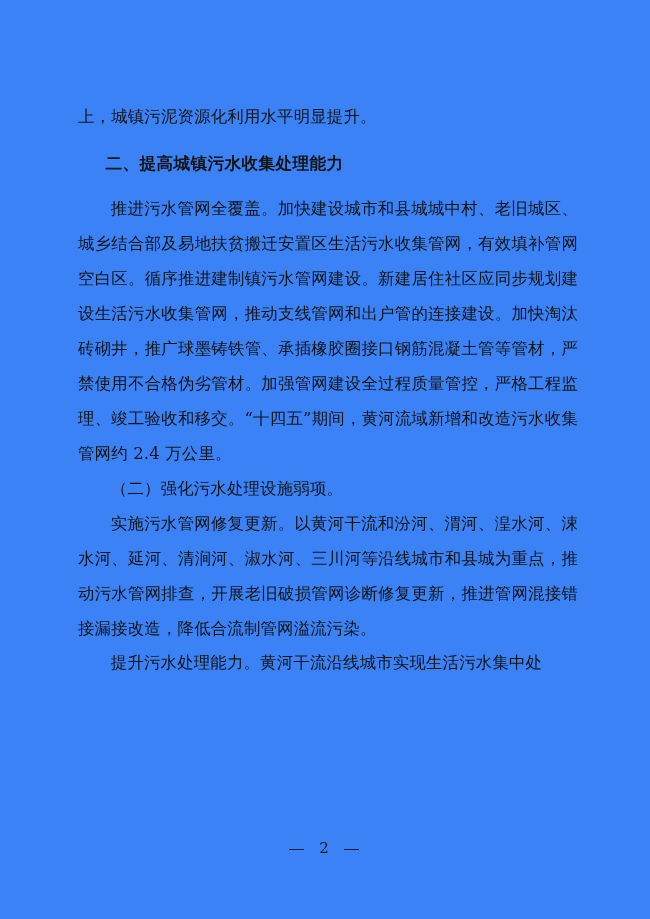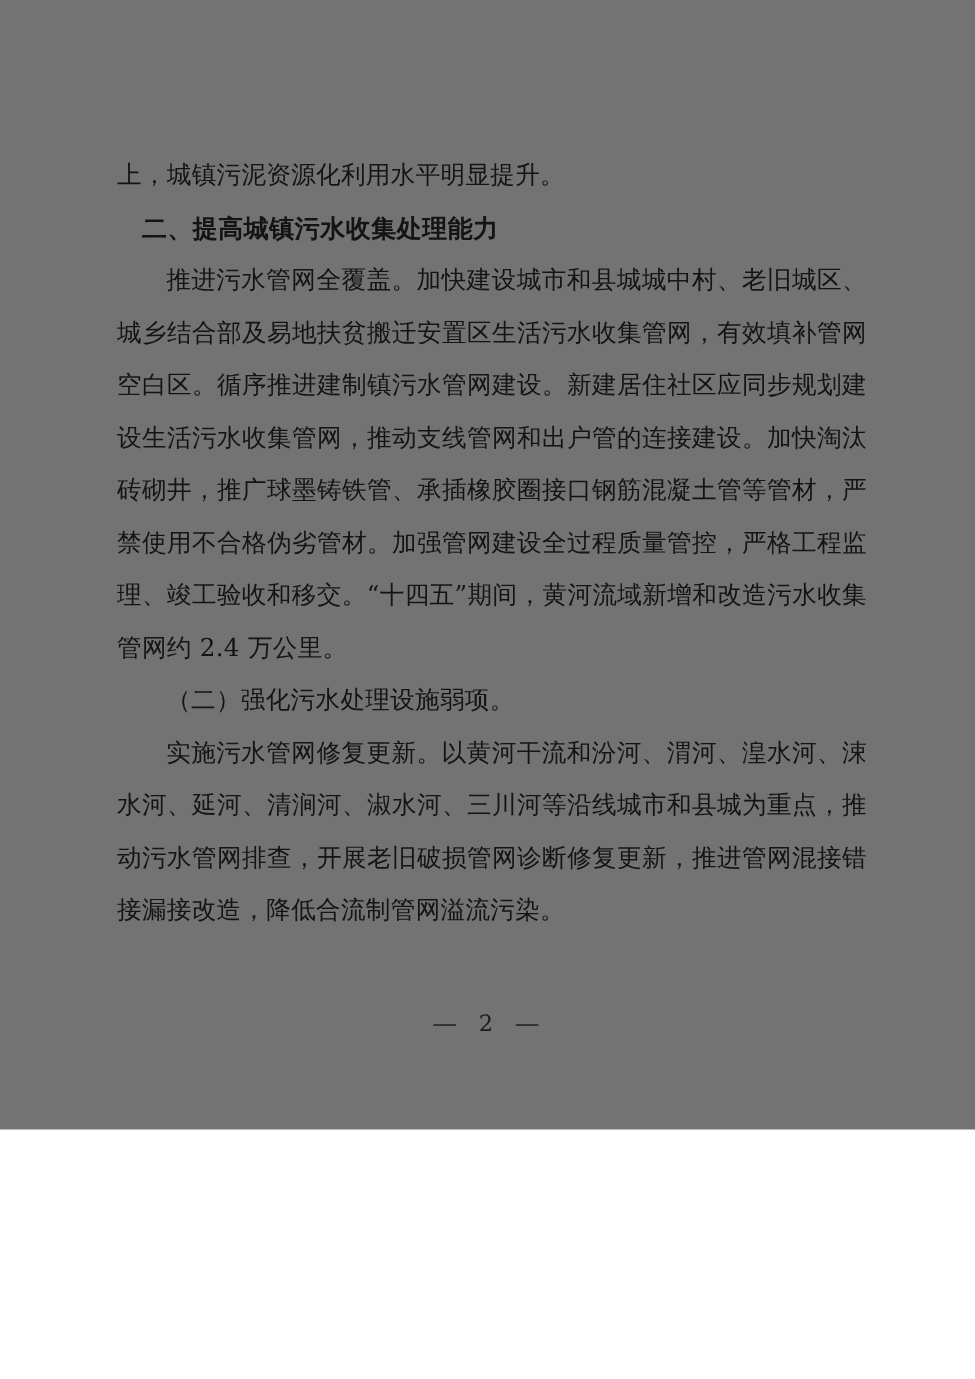--- a/index.html
+++ b/index.html
@@ -10,42 +10,42 @@
     width: 650px;
     height: 919px;
     background: #ffffff;
     font-family: "DejaVu Serif", "Liberation Serif", serif;
     color: #1a1a1a;
     overflow: hidden;
   }
   .page {
     position: relative;
     width: 650px;
-    height: 753px;
+    height: 919px;
     box-sizing: border-box;
     padding: 100px 72px 0 78px;
-    background: #737373;
+    background: #3b82f6;
   }
   .doc-body {
     font-size: 16.4px;
     line-height: 2.13;
     text-align: justify;
     text-justify: inter-ideograph;
     letter-spacing: 0.2px;
     color: #141414;
   }
   .para {
     margin: 0;
     text-indent: 2em;
   }
   .para.no-indent {
     text-indent: 0;
   }
   .heading {
-    margin: 0;
+    margin: 11px;
     font-weight: bold;
     text-indent: 1em;
     font-size: 16.6px;
     line-height: 2.13;
     letter-spacing: 0.4px;
   }
   .footer {
     position: absolute;
     left: 0;
     right: 0;
@@ -75,20 +75,21 @@
 
     <p class="heading">二、提高城镇污水收集处理能力</p>
 
 
     <p class="para">推进污水管网全覆盖。加快建设城市和县城城中村、老旧城区、城乡结合部及易地扶贫搬迁安置区生活污水收集管网，有效填补管网空白区。循序推进建制镇污水管网建设。新建居住社区应同步规划建设生活污水收集管网，推动支线管网和出户管的连接建设。加快淘汰砖砌井，推广球墨铸铁管、承插橡胶圈接口钢筋混凝土管等管材，严禁使用不合格伪劣管材。加强管网建设全过程质量管控，严格工程监理、竣工验收和移交。“十四五”期间，黄河流域新增和改造污水收集管网约 2.4 万公里。</p>
 
     <p class="para">（二）强化污水处理设施弱项。</p>
 
     <p class="para">实施污水管网修复更新。以黄河干流和汾河、渭河、湟水河、涑水河、延河、清涧河、淑水河、三川河等沿线城市和县城为重点，推动污水管网排查，开展老旧破损管网诊断修复更新，推进管网混接错接漏接改造，降低合流制管网溢流污染。</p>
 
+    <p class="para">提升污水处理能力。黄河干流沿线城市实现生活污水集中处</p>
 
   </div>
 
   <div class="footer">
     <span class="dash">—</span>
     <span class="pnum">2</span>
     <span class="dash">—</span>
   </div>
 </div>
 

